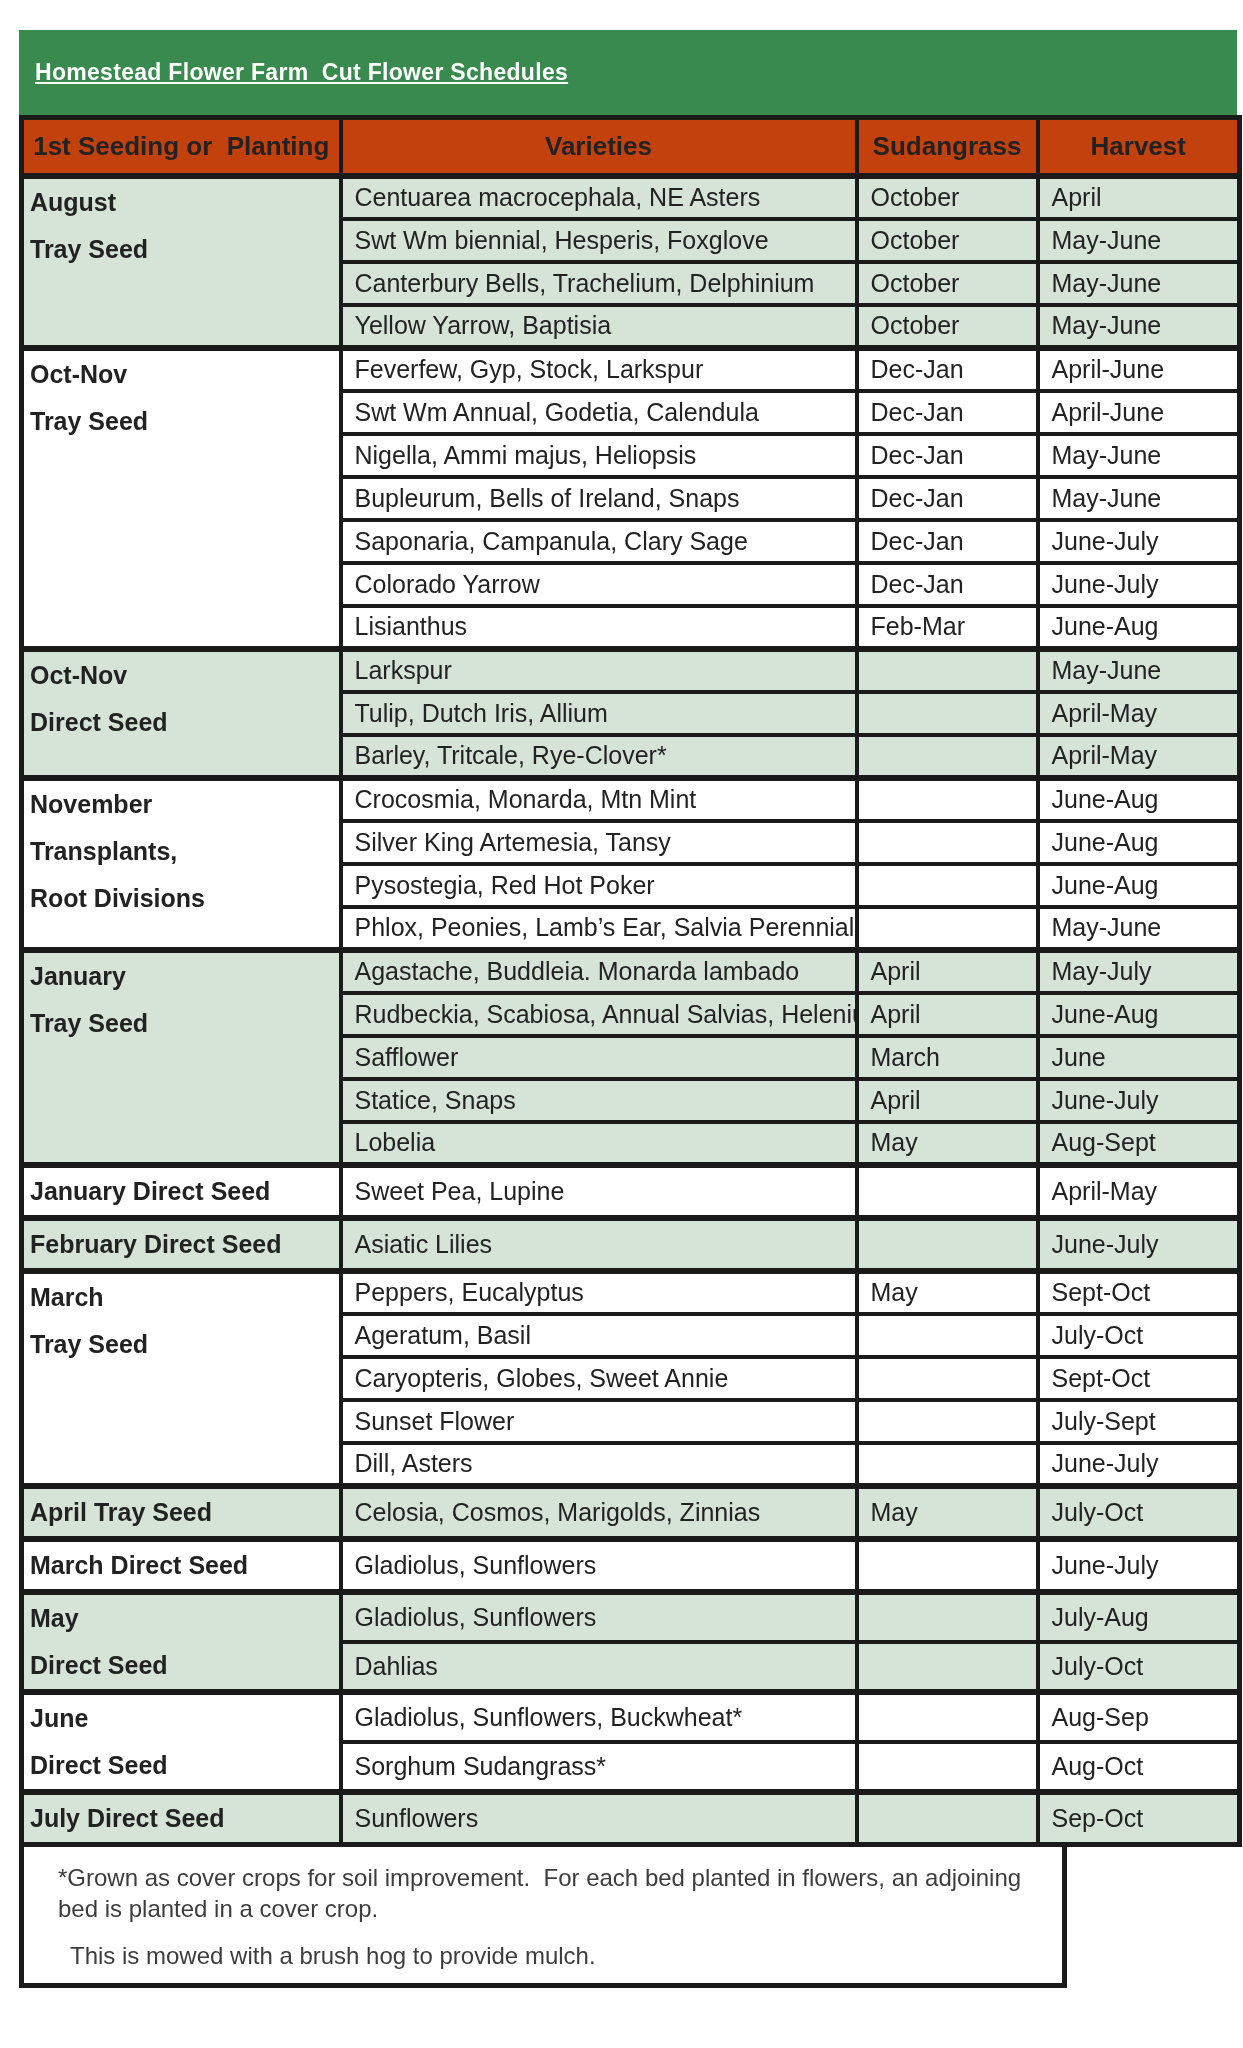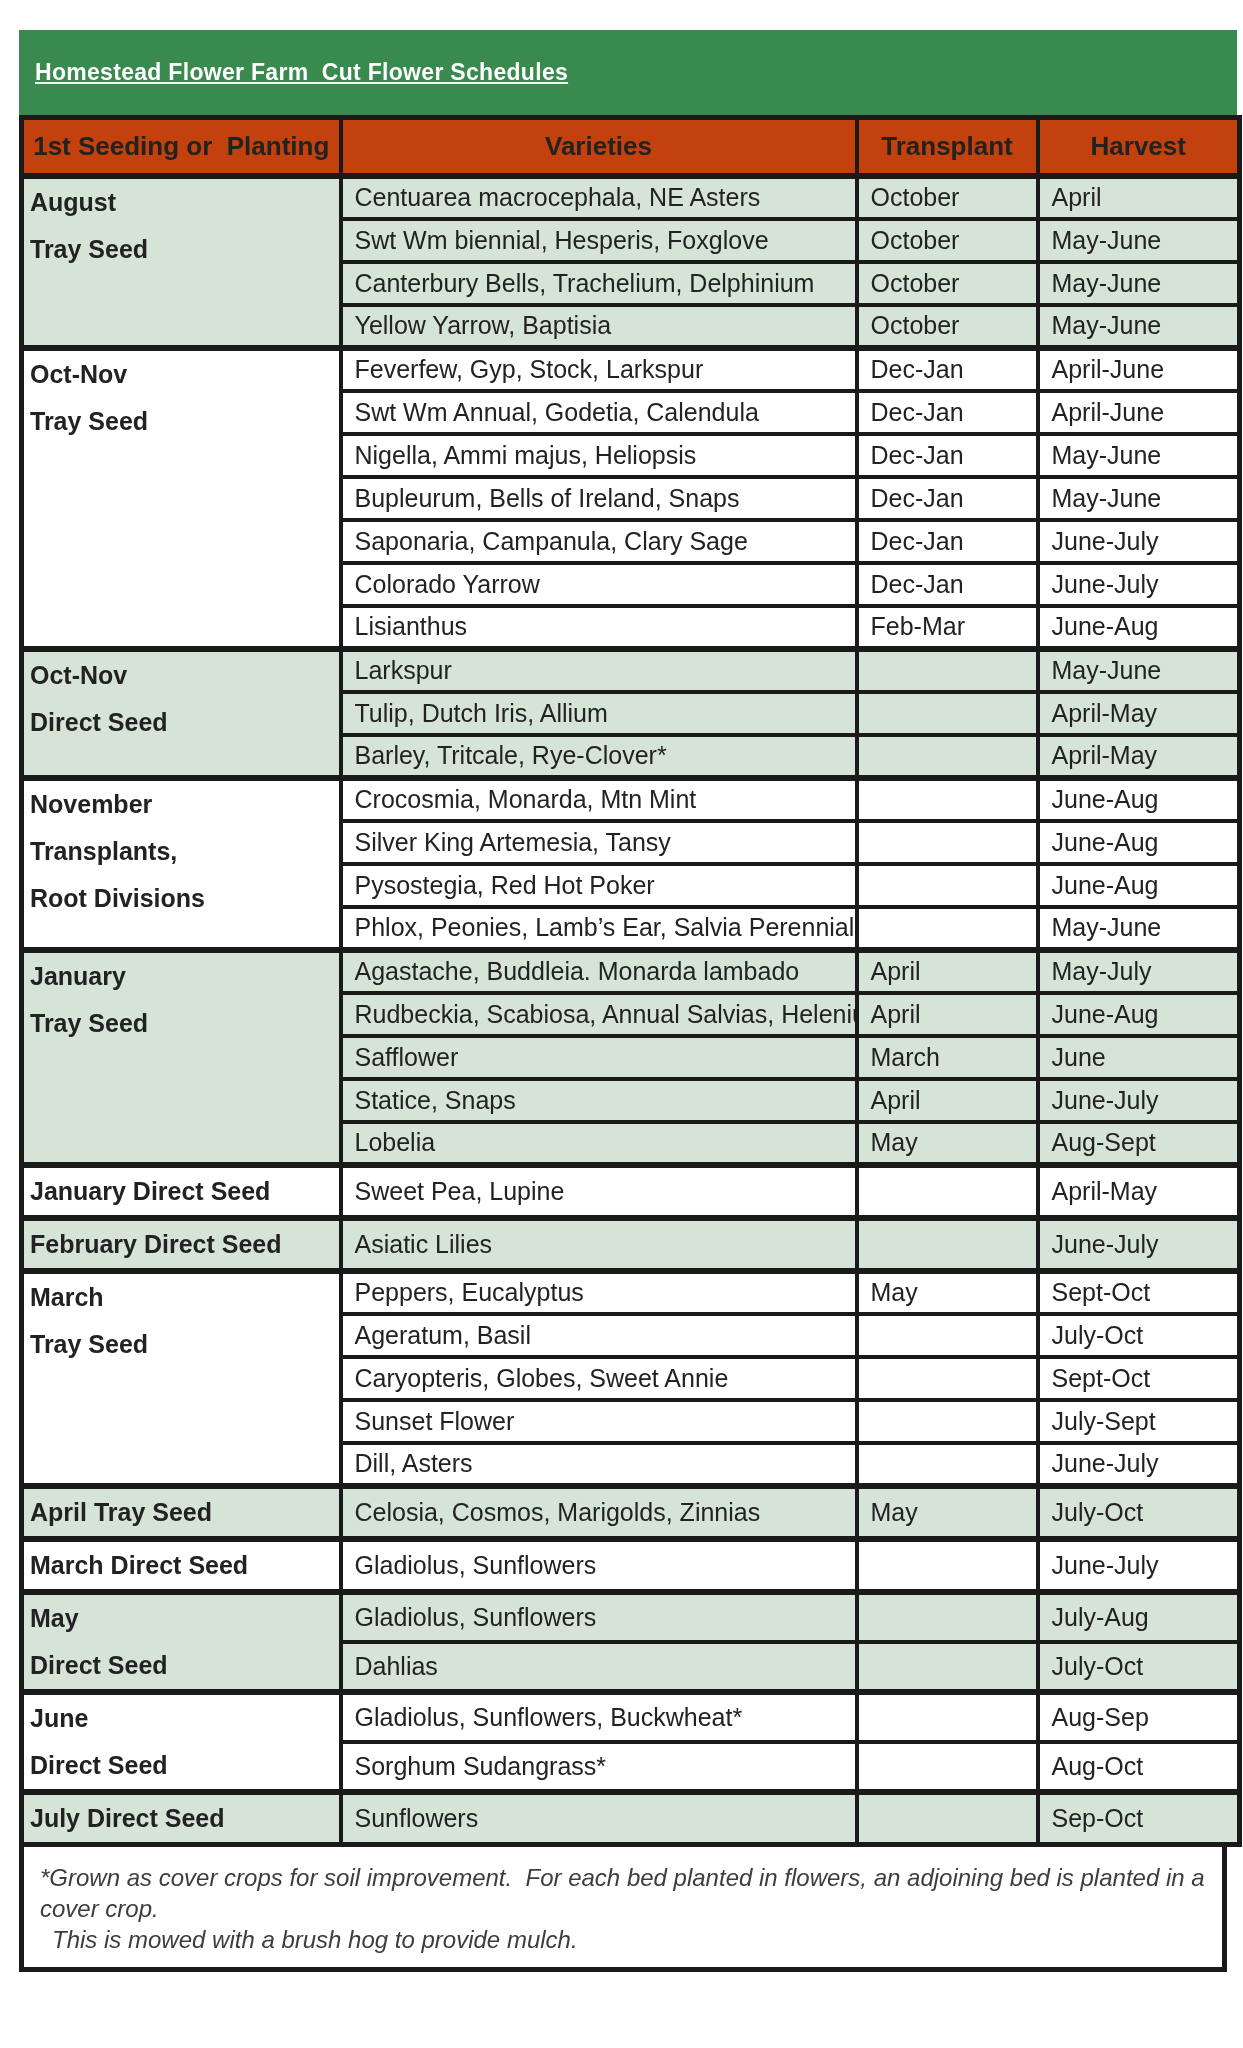--- a/index.html
+++ b/index.html
@@ -34,26 +34,26 @@
   td{
     border:4px solid var(--border);font-size:25px;height:43px;
     padding:0 6px 0 12px;vertical-align:middle;overflow:hidden;white-space:nowrap;
   }
   tr.shade-green td{background:var(--rowgreen);}
   tr.shade-white td{background:#ffffff;}
   tr.group-start td{border-top:6px solid var(--border);}
   td.label-cell{vertical-align:top;padding:0;font-weight:bold;}
   .label-line{height:47px;display:flex;align-items:center;padding-left:6px;white-space:nowrap;}
   .footnote{
-    width:1208px;border:5px solid var(--border);border-top:none;background:#ffffff;
-    padding:15px 12px 12px 16px;font-style:italic;font-size:24px;line-height:31px;
+    width:1048px;border:5px solid var(--border);border-top:none;background:#ffffff;
+    padding:15px 12px 12px 34px;font-size:24px;line-height:31px;
     color:var(--fntext);
   }
   .footnote div{white-space:pre-wrap;}
-  .footnote-line-2{padding-left:12px;}
+  .footnote-line-2{padding-left:12px;margin-top:16px;}
 </style>
 </head>
 <body>
 
 <div class="page">
 
   <div class="title-bar">
     <span class="title">Homestead Flower Farm  Cut Flower Schedules</span>
   </div>
 
@@ -61,21 +61,21 @@
     <colgroup>
       <col class="c1">
         <col class="c2">
         <col class="c3">
         <col class="c4">
     </colgroup>
     <thead>
       <tr>
         <th>1st Seeding or  Planting</th>
         <th>Varieties</th>
-        <th>Transplant</th>
+        <th>Sudangrass</th>
         <th>Harvest</th>
       </tr>
     </thead>
     <tbody>
         <tr class="shade-green group-start">
           <td rowspan="4" class="label-cell">
             <div class="label-line">August</div>
             <div class="label-line">Tray Seed</div>
           </td>
           <td class="varieties-cell">Centuarea macrocephala, NE Asters</td>

